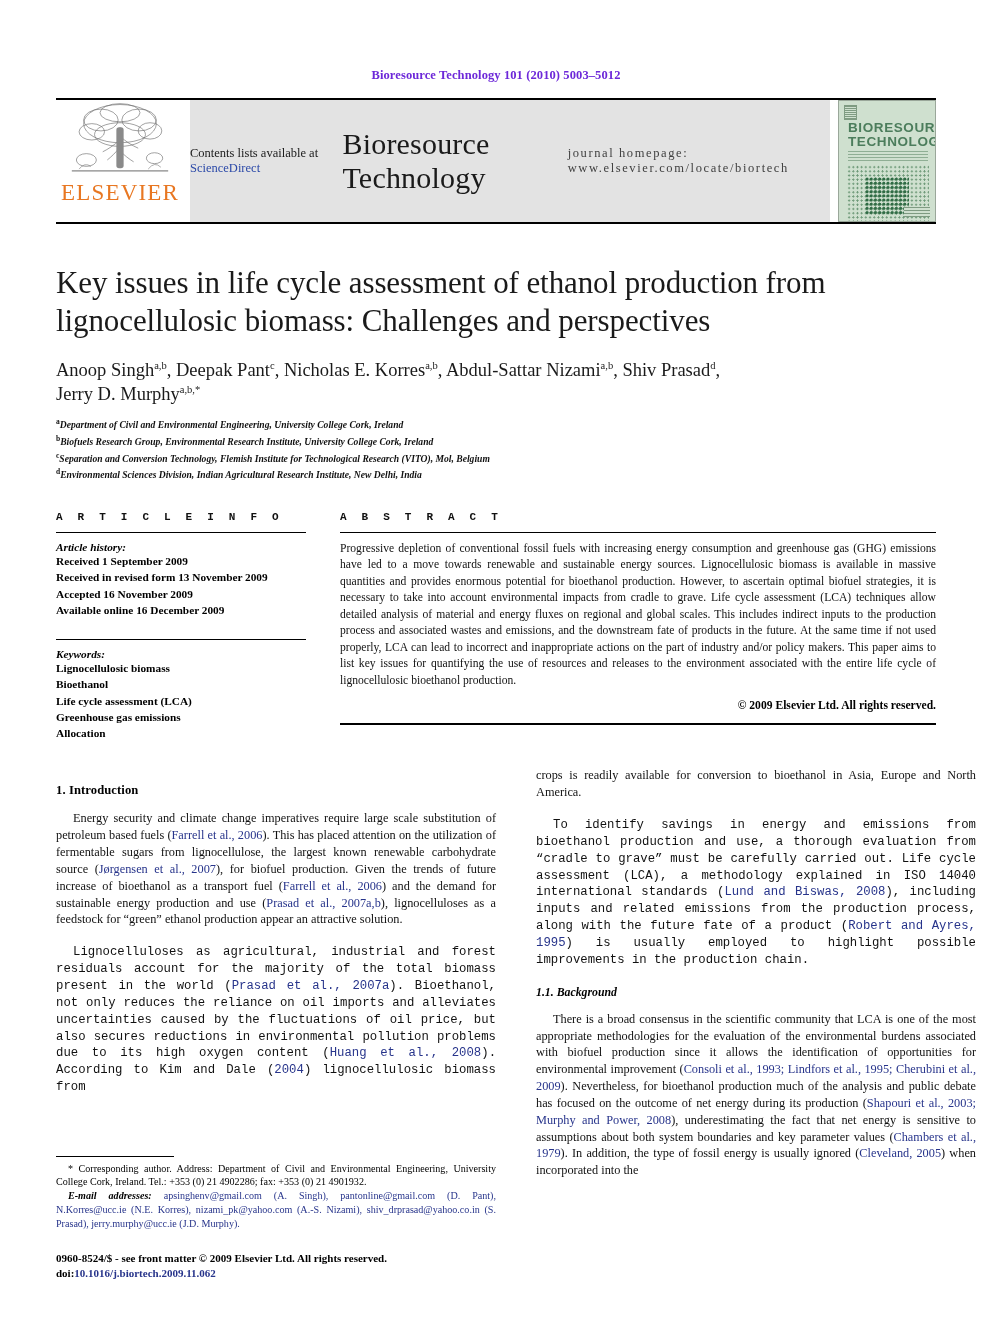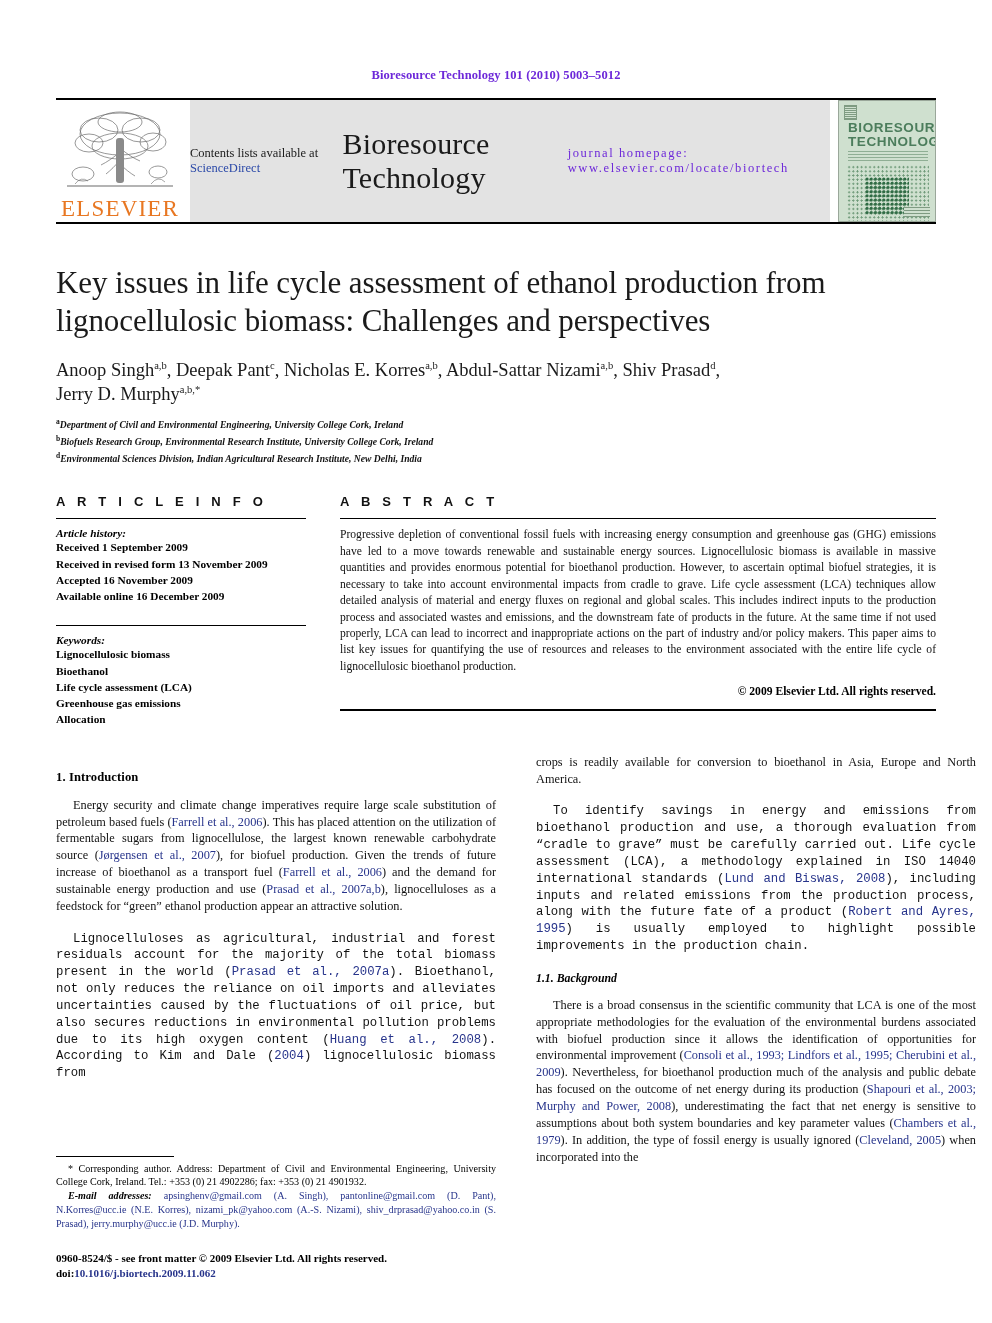--- a/index.html
+++ b/index.html
@@ -41,21 +41,21 @@
     align-items: stretch;
     height: 122px;
   }
   .elsevier-logo {
     width: 128px;
     flex: 0 0 128px;
     display: flex;
     flex-direction: column;
     justify-content: flex-end;
     align-items: center;
-    padding-bottom: 2px;
+    padding-bottom: 18px;
     background: #fff;
   }
   .elsevier-tree { width: 118px; height: 88px; display:block; }
   .elsevier-word {
     font-family: "Liberation Serif", serif;
     font-size: 23px;
     letter-spacing: 1.2px;
     color: #E87722;
     line-height: 1;
     margin-top: 1px;
@@ -77,21 +77,21 @@
   }
   .banner-top .sd { color: #2b49a8; }
   .banner-title {
     font-size: 30px;
     color: #1a1a1a;
     letter-spacing: .2px;
   }
   .banner-bottom {
     font-size: 12.5px;
     letter-spacing: 1.6px;
-    color: #6d28d9;
+    color: #404040;
   }
   .cover {
     flex: 0 0 98px;
     width: 98px;
     border: 1px solid #9aa79a;
     background: #cfe0cf;
     position: relative;
     box-sizing: border-box;
     overflow: hidden;
   }
@@ -167,22 +167,22 @@
   }
   .col-info {
     flex: 0 0 250px;
     width: 250px;
   }
   .col-abs {
     flex: 1 1 auto;
     margin-left: 34px;
   }
   .sec-head {
-    font-family: Liberation Sans, sans-serif;
-    font-size: 13px;
+    font-family: Liberation Mono, monospace;
+    font-size: 11px;
     font-weight: bold;
     letter-spacing: 4.2px;
     color: #111;
   }
   .thin-rule {
     border-top: 1px solid #000;
     margin-top: 9px;
     margin-bottom: 8px;
   }
   .info-label {
@@ -336,20 +336,21 @@
   <div class="title">Key issues in life cycle assessment of ethanol production from lignocellulosic biomass: Challenges and perspectives</div>
 
   <div class="authors">
     <div>Anoop Singh<sup>a,b</sup>, Deepak Pant<sup>c</sup>, Nicholas E. Korres<sup>a,b</sup>, Abdul-Sattar Nizami<sup>a,b</sup>, Shiv Prasad<sup>d</sup>,</div>
     <div>Jerry D. Murphy<sup>a,b,*</sup></div>
   </div>
 
   <div class="affils">
     <div><sup>a</sup>Department of Civil and Environmental Engineering, University College Cork, Ireland</div>
     <div><sup>b</sup>Biofuels Research Group, Environmental Research Institute, University College Cork, Ireland</div>
+    <div><sup>c</sup>Separation and Conversion Technology, Flemish Institute for Technological Research (VITO), Mol, Belgium</div>
     <div><sup>d</sup>Environmental Sciences Division, Indian Agricultural Research Institute, New Delhi, India</div>
   </div>
 
   <div class="info-abstract">
 
     <div class="col-info">
       <div class="sec-head">A R T I C L E   I N F O</div>
       <div class="thin-rule"></div>
       <div class="info-label">Article history:</div>
       <div class="info-list">

